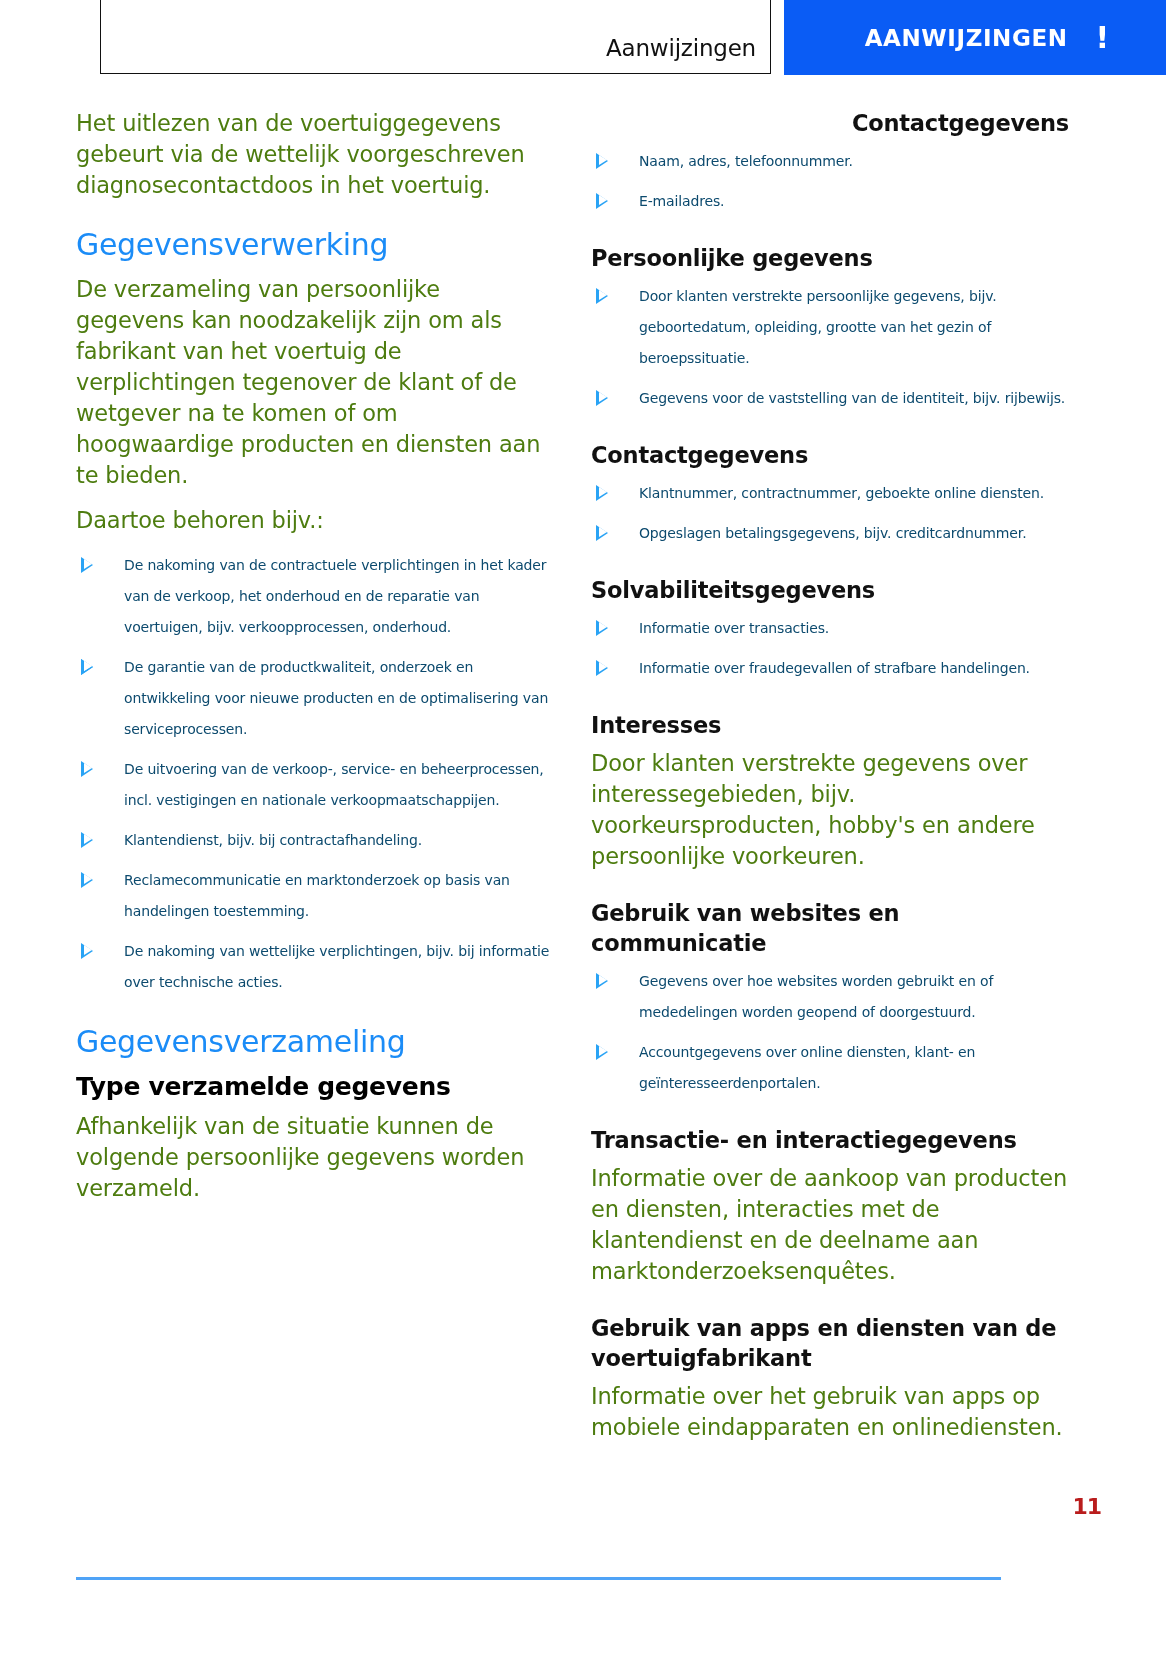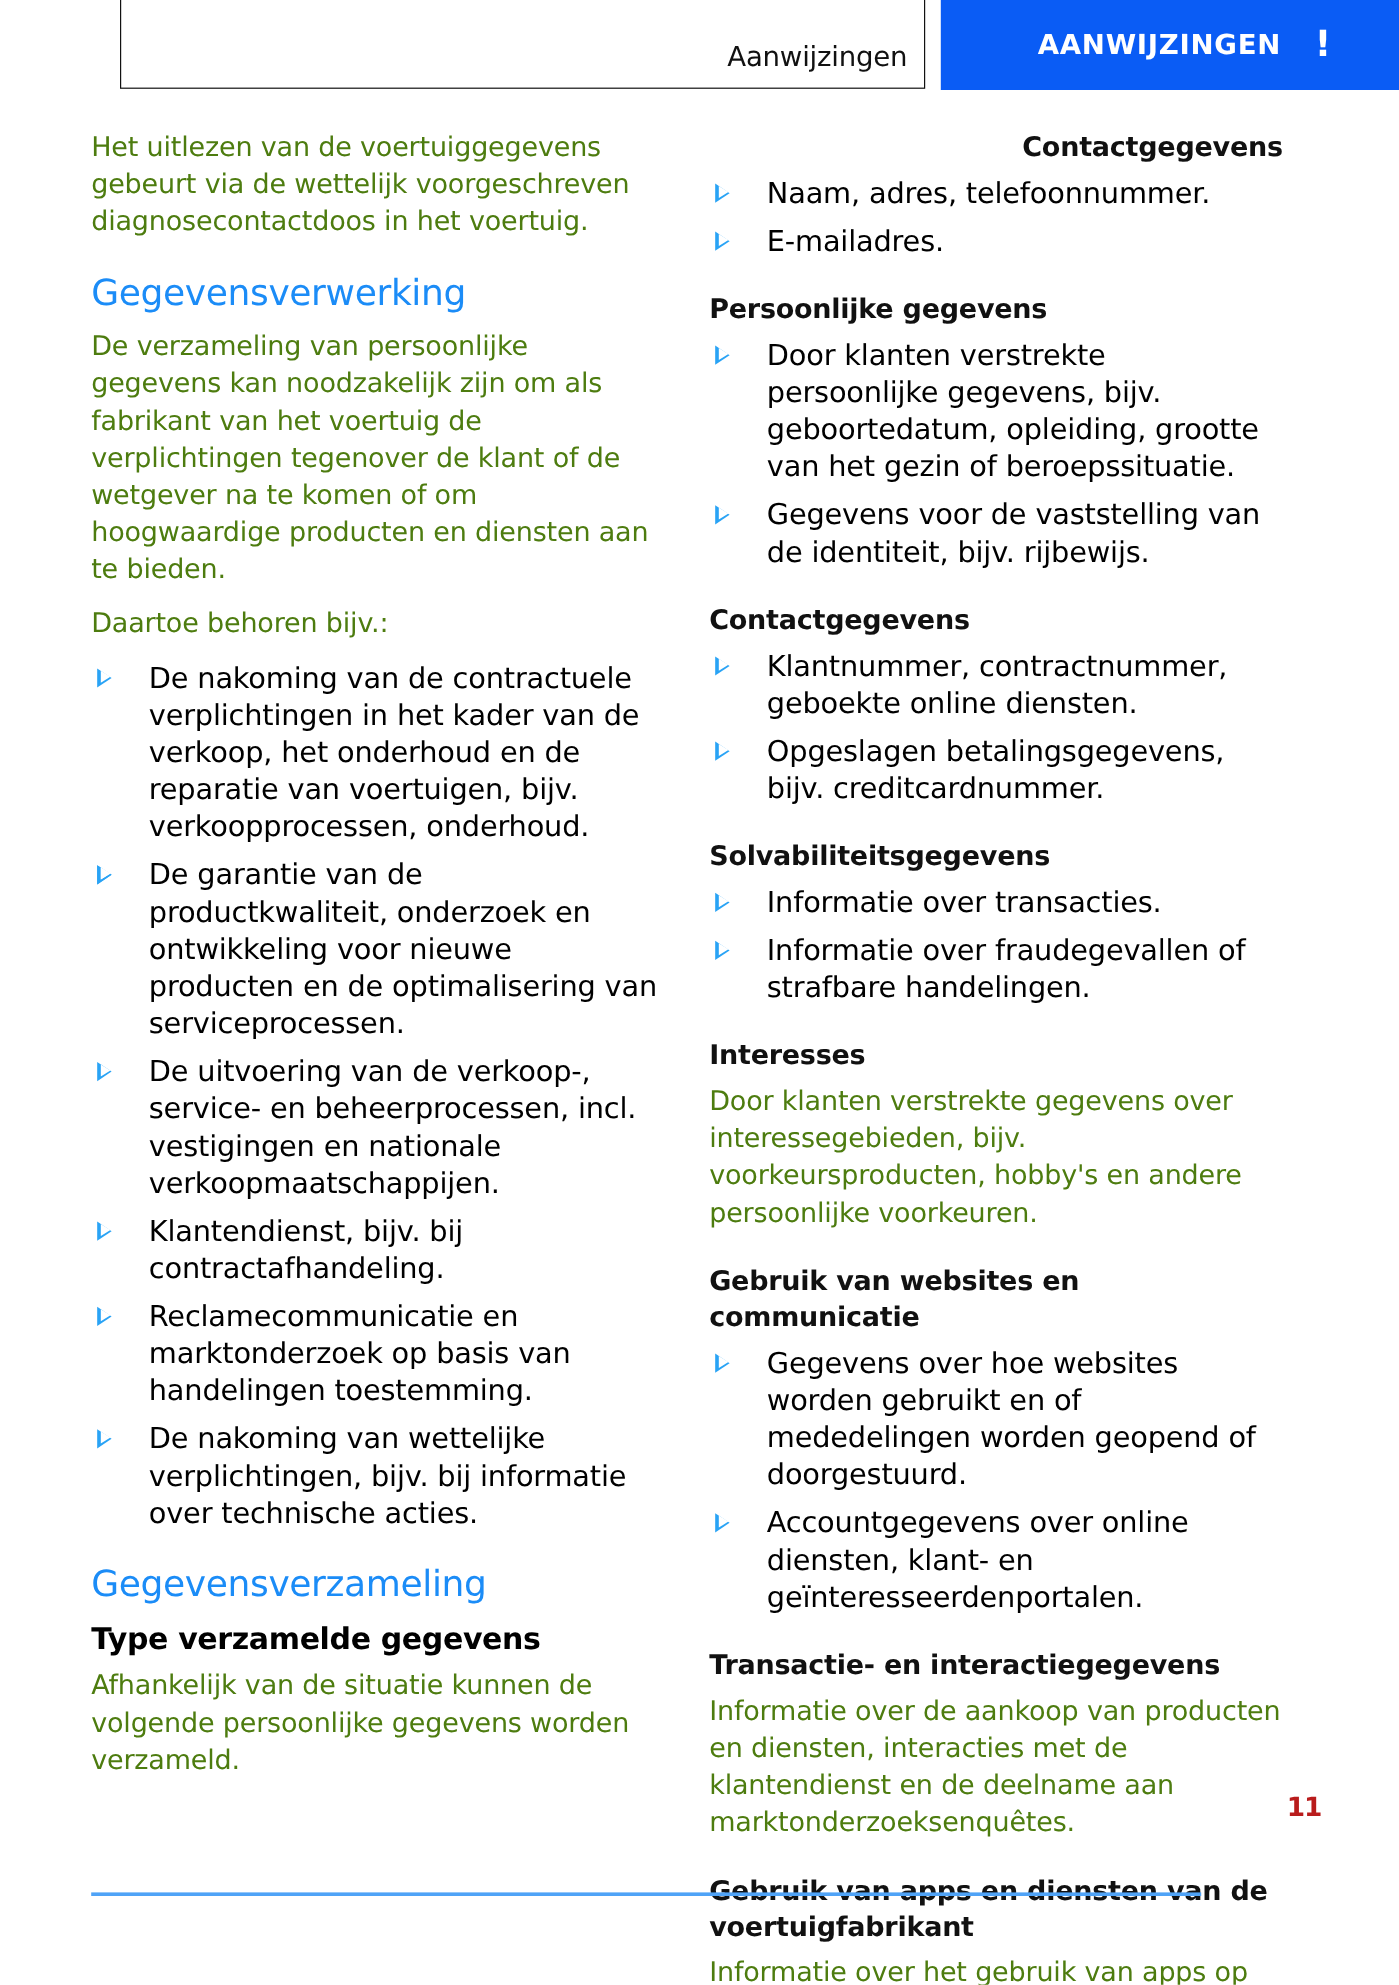--- a/index.html
+++ b/index.html
@@ -122,23 +122,23 @@
 
   ul.bullets {
     list-style: none;
     margin: 0 0 6px 0;
     padding: 0;
   }
   ul.bullets li {
     position: relative;
     padding-left: 48px;
     margin-bottom: 9px;
-    font-size: 24px;
+    font-size: 14px;
     line-height: 31px;
-    color: #000000;
+    color: #0c4a6e;
     letter-spacing: -0.15px;
   }
   ul.bullets li .tri {
     position: absolute;
     left: 5px;
     top: 7px;
     width: 0;
     height: 0;
     border-top: 8px solid transparent;
     border-bottom: 8px solid transparent;

